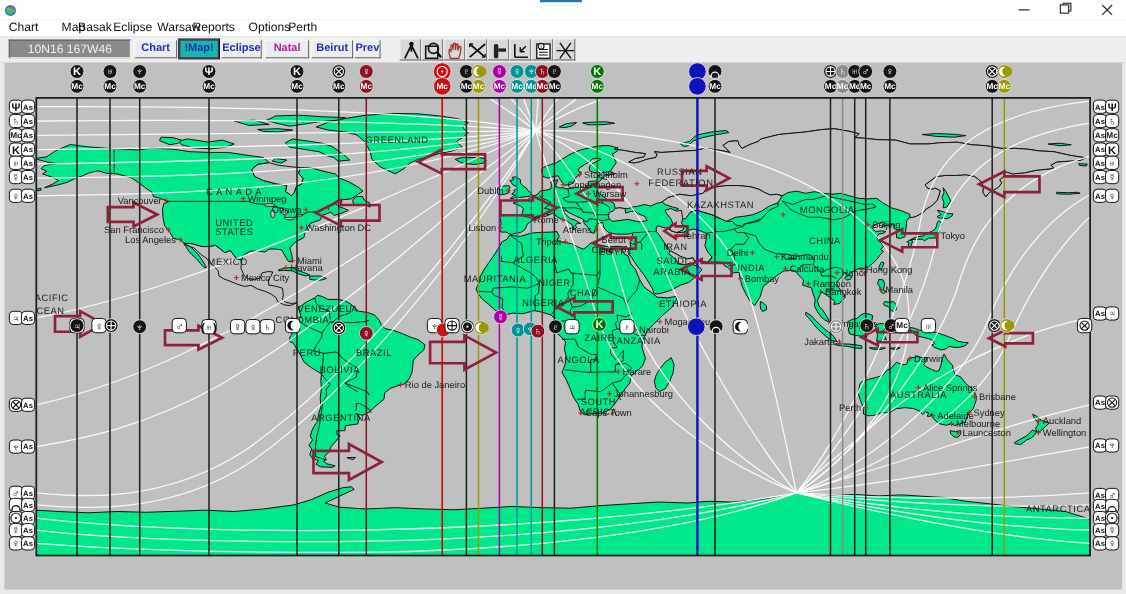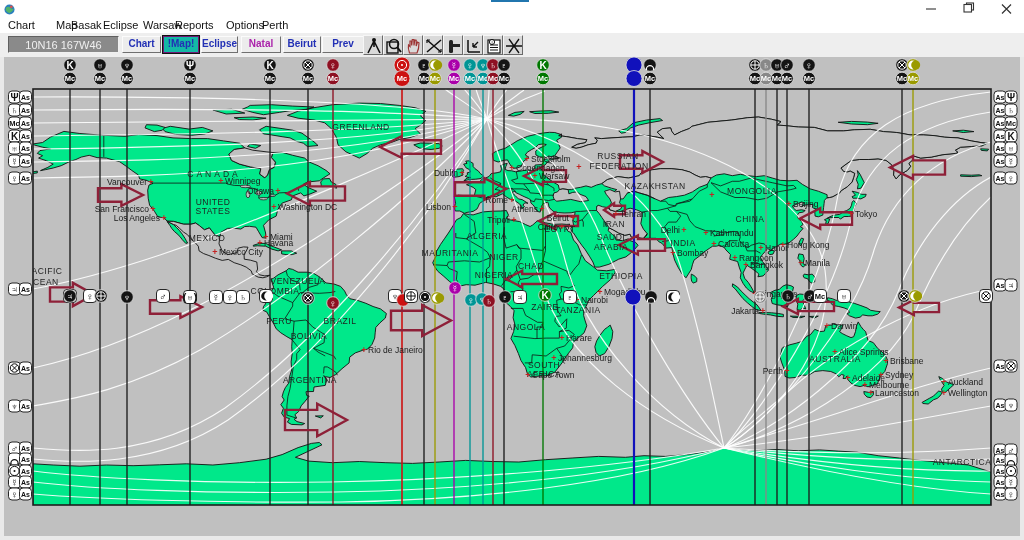--- a/index.html
+++ b/index.html
@@ -37,21 +37,21 @@
  <span style="left:226px">Options</span>
     <span style="left:262px">Perth</span>
 </div>
 <div id="toolbar">
  <div id="status">10N16  167W46</div>
  <div class="btn" style="left:122px;width:39px">Chart</div>
  <div class="btn pressed" style="left:163px;width:36px">!Map!</div>
  <div class="btn" style="left:201px;width:37px">Eclipse</div>
  <div class="btn mag" style="left:241px;width:40px">Natal</div>
  <div class="btn" style="left:283px;width:38px">Beirut</div>
- <div class="btn" style="left:322px;width:42px">Prev</div>
+ <div class="btn" style="left:322px;width:24px">Prev</div>
  <div style="position:absolute;left:363px;top:0;width:0;height:0">
       <div class="tbi" style="left:0"><svg width="20" height="20" viewBox="0 0 20 20">
           <circle cx="10" cy="4" r="2" fill="#111"></circle>
           <path d="M10 5 L4 17 M10 5 L16 17 M10 5 L10 11" stroke="#111" stroke-width="1.6" fill="none"></path>
         </svg></div>
     </div>
     <div style="position:absolute;left:383px;top:0;width:0;height:0">
       <div class="tbi" style="left:0"><svg width="20" height="20" viewBox="0 0 20 20">
           <rect x="3" y="6" width="11" height="11" fill="none" stroke="#111" stroke-width="1.4"></rect>
           <circle cx="10" cy="8" r="4.5" fill="none" stroke="#111" stroke-width="1.6"></circle>

